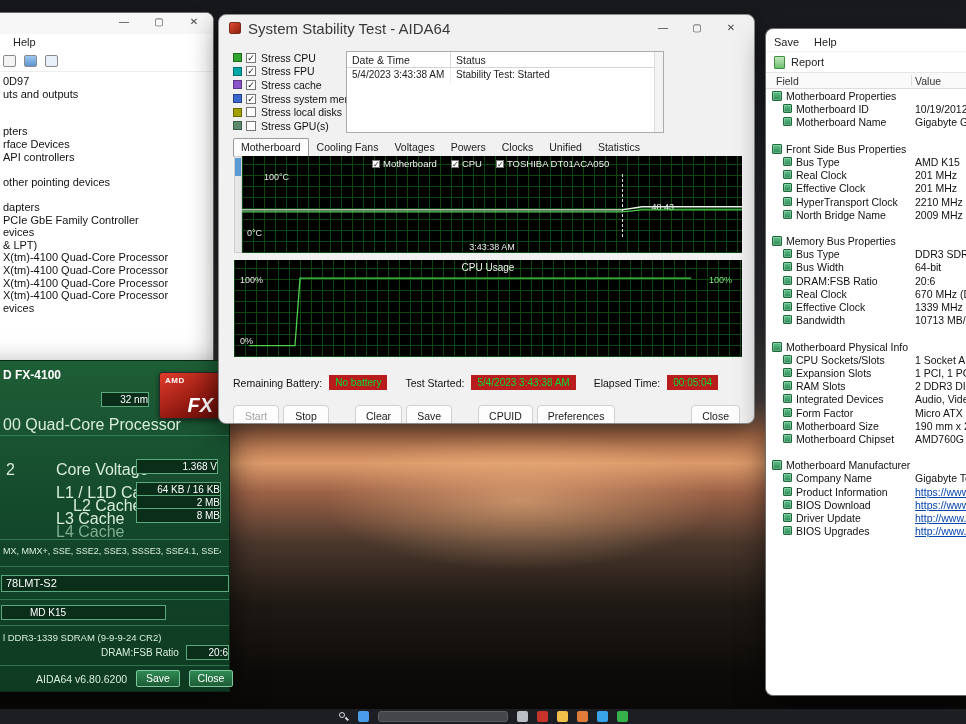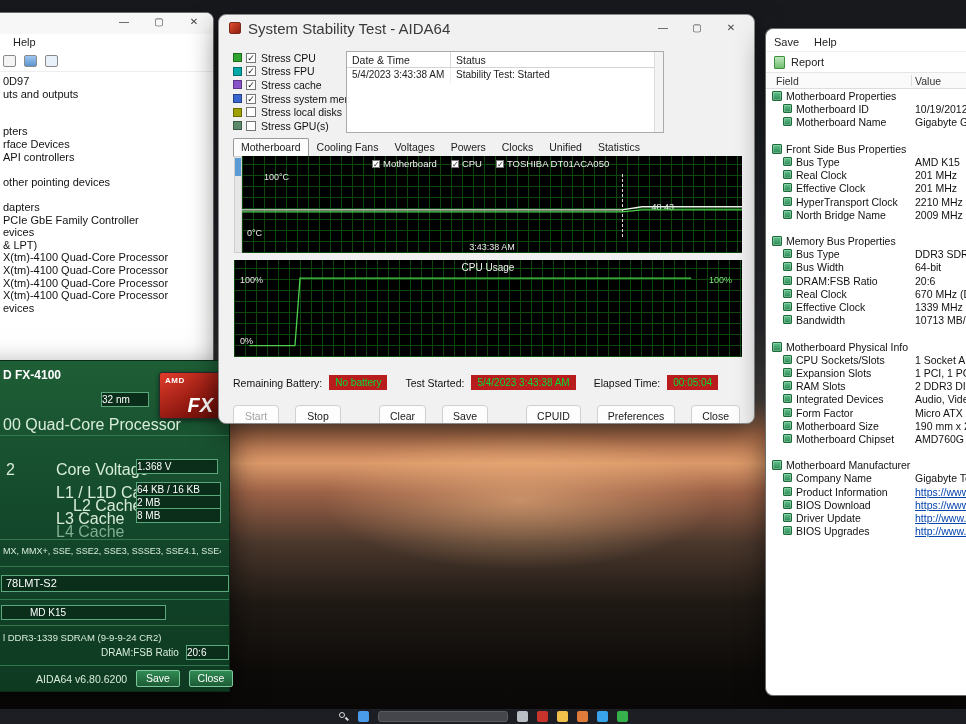--- a/index.html
+++ b/index.html
@@ -45,21 +45,21 @@
 
   
   #cpuid { left:-90px; top:360px; width:320px; height:332px; z-index:2;
     background:linear-gradient(180deg,#1e5e36,#12452a 55%,#0e3a22);
     border:1px solid #0a2a16; color:#dff0df; }
   #cpuid .sep { position:absolute; left:0; right:0; height:0; border-top:1px solid #3c8a5b; opacity:.75; }
   #cpuid .lbl { position:absolute; font-size:16px; color:#d7ecd9; white-space:nowrap; }
   #cpuid .big { font-size:12px; font-weight:bold; color:#fff; }
   #cpuid .dim { color:#7fae90; }
   .val-box { position:absolute; background:#0a2e1a; border:1px solid #5aa97c; color:#fff;
-    font-size:10px; text-align:left; line-height:13px; height:15px; white-space:nowrap; overflow:hidden; }
+    font-size:10px; text-align:right; line-height:13px; height:15px; white-space:nowrap; overflow:hidden; }
   .val-box.left { text-align:left; padding-left:4px; }
   #amd-logo { position:absolute; left:248px; top:11px; width:62px; height:47px; border-radius:3px;
     background:linear-gradient(150deg,#e23c2a,#8e1810 65%,#5e0d08); border:1px solid #2a2a2a;
     box-shadow:0 2px 5px rgba(0,0,0,.5); color:#fff; overflow:hidden; }
   #amd-logo .brand { position:absolute; left:5px; top:3px; font-size:8px; font-weight:bold; letter-spacing:.5px; }
   #amd-logo .series { position:absolute; right:7px; bottom:1px; font-size:20px; font-weight:bold; font-style:italic; }
   .grn-btn { position:absolute; height:17px; border:1px solid #7cc89c; border-radius:2px;
     background:linear-gradient(#2f8a52,#1d5c36); color:#fff; font-size:10.5px; text-align:center;
     line-height:15px; cursor:default; }
 
@@ -111,21 +111,21 @@
   .glegend .item { display:flex; align-items:center; font-size:9.5px; color:#f2f2f2; }
   .cursor-line { position:absolute; top:18px; height:63px; border-left:1px dashed #d8d8d8; }
   .gtitle { position:absolute; top:2px; left:0; right:0; text-align:center; font-size:10px; color:#f2f2f2; }
   .cur-green { color:#7de87d; }
 
   .status-row { position:absolute; left:14px; top:360px; display:flex; align-items:center; }
   .status-row .slabel { font-size:10.5px; color:#111; }
   .badge { background:#b91c1c; color:#00dd33; font-size:10px; padding:2px 6px; margin:0 18px 0 7px; white-space:nowrap; }
   .badge.last { margin-right:0; }
 
-  .btn-row { position:absolute; left:14px; right:14px; top:390px; display:flex; gap:16px; }
+  .btn-row { position:absolute; left:14px; right:14px; top:390px; display:flex; gap:4px; }
   .wbtn { height:21px; min-width:46px; padding:0 10px; background:#fdfdfd; border:1px solid #d0d0d0;
     border-radius:4px; font-size:10.5px; color:#1a1a1a; font-family:"Liberation Sans",sans-serif; }
   .wbtn.disabled { color:#a3a3a3; }
   .wbtn.gap { margin-left:22px; }
   .wbtn.close { margin-left:auto; }
 
   
   #aida { left:765px; top:28px; width:205px; height:668px; z-index:4;
     background:#fff; border:1px solid #6a6a6a; border-right:none; border-radius:8px 0 0 8px; overflow:hidden; }
   #aida .menubar { height:22px; display:flex; gap:15px; align-items:flex-end; padding:0 0 3px 8px;

